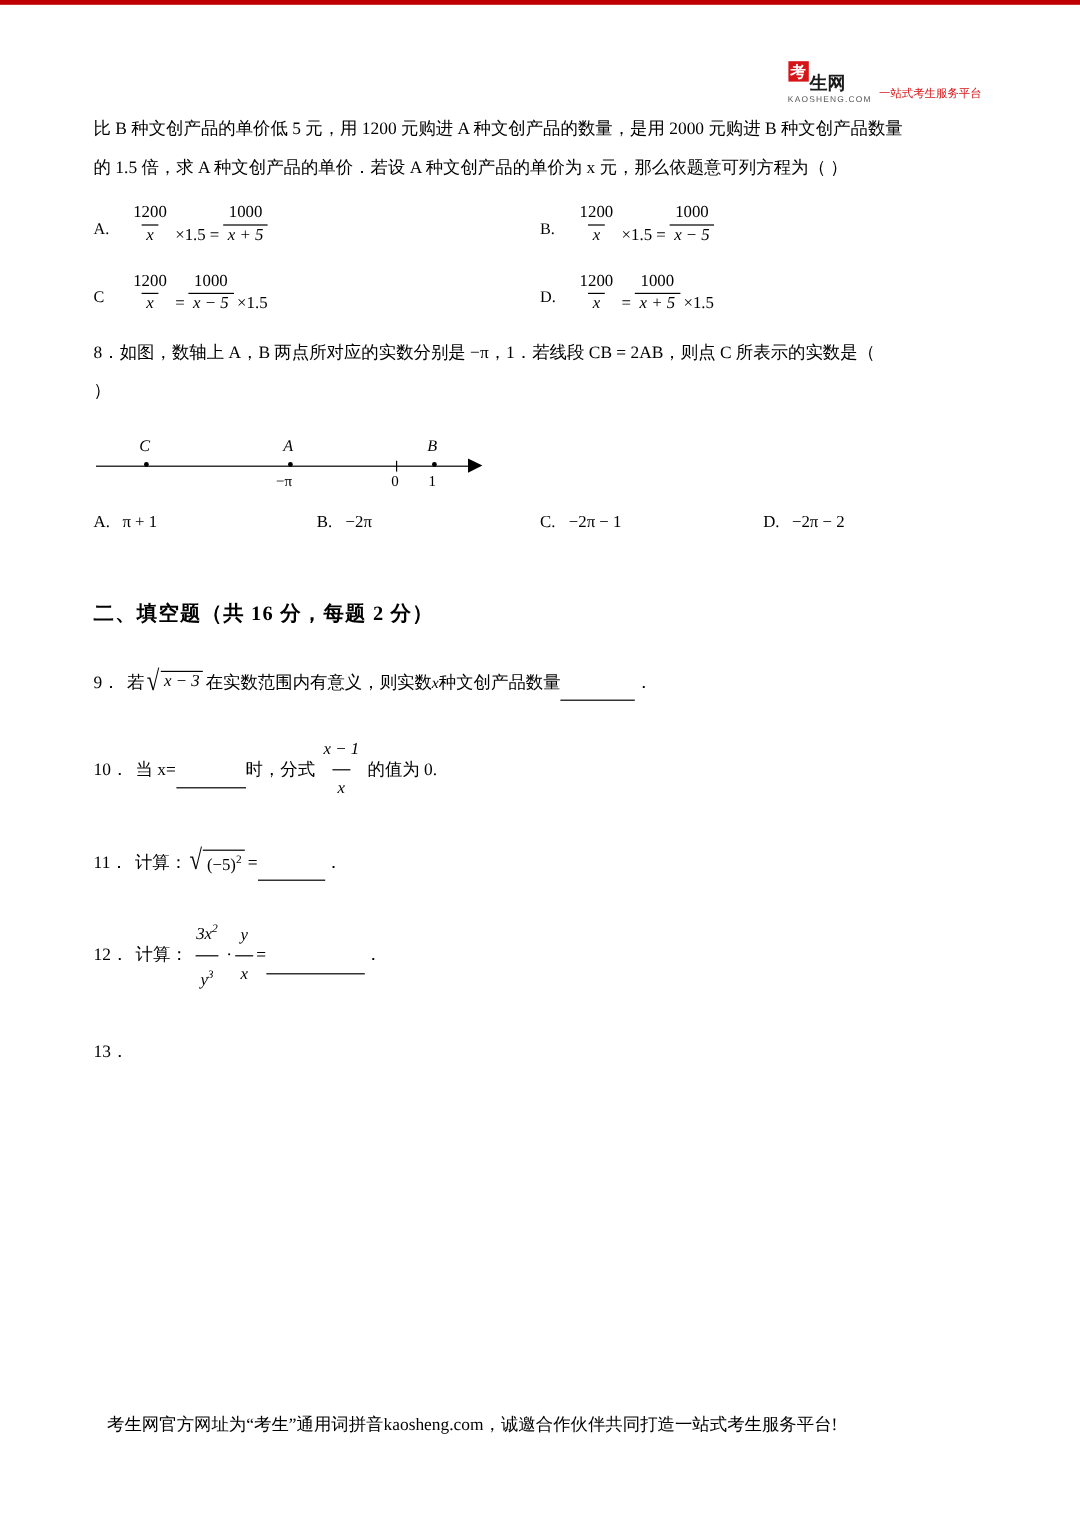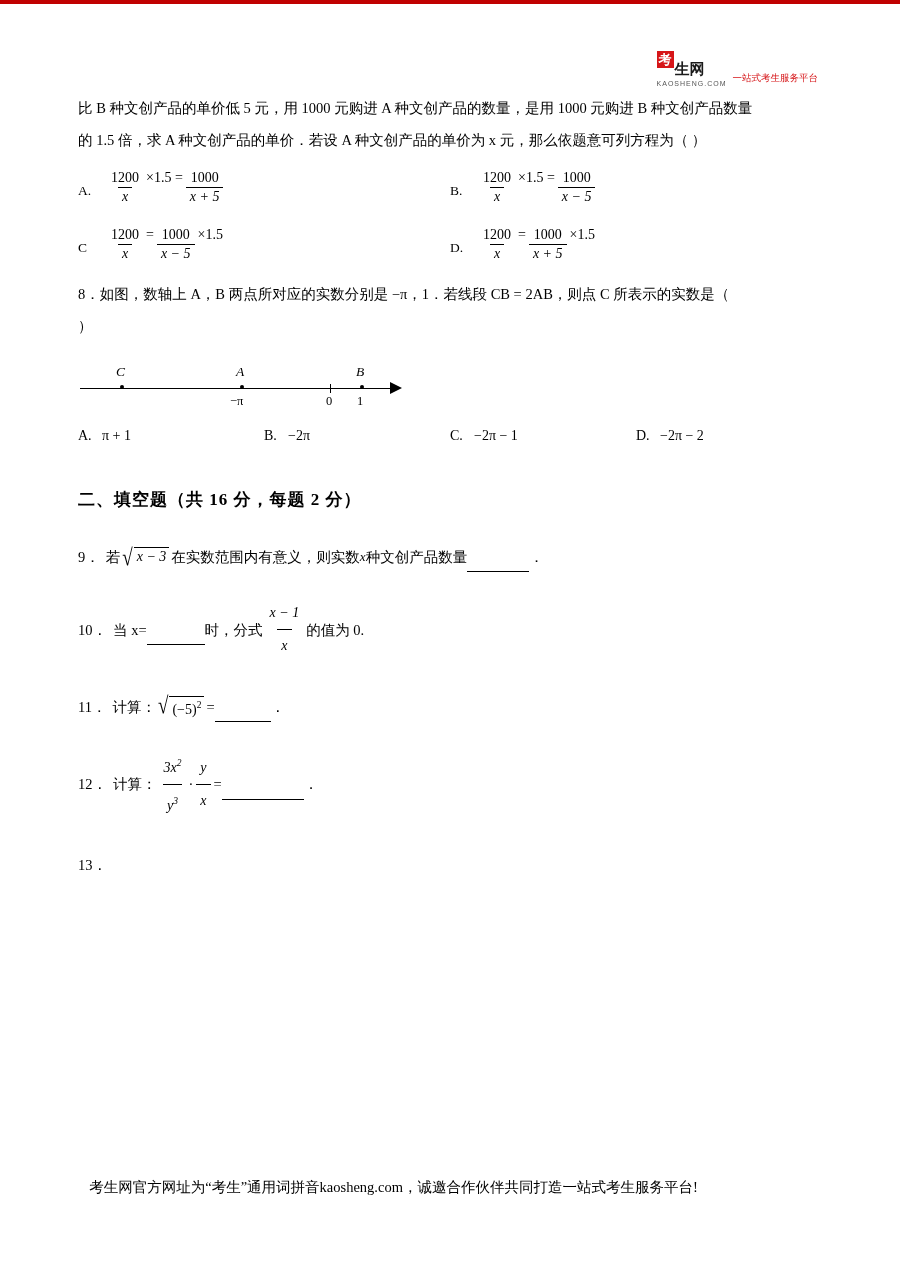--- a/index.html
+++ b/index.html
@@ -132,21 +132,21 @@
     padding: 0 4px 1px 4px;
     font-size: 14px;
   }
   .frac .bot {
     padding: 1px 4px 0 4px;
     border-top: 1px solid #000;
     font-size: 14px;
   }
   .eqline {
     display: inline-flex;
-    align-items: flex-start;
+    align-items: flex-end;
     font-size: 14px;
   }
 
   .qblock {
     font-size: 14.5px;
     line-height: 32px;
     text-align: justify;
   }
 
   
@@ -207,21 +207,21 @@
     font-size: 14px;
   }
   .abcd-row .item {
     width: 25%;
     display: flex;
     align-items: baseline;
   }
   .abcd-row .item .lbl { width: 24px; flex: none; }
 
   .section-title {
-    margin-top: 44px;
+    margin-top: 56px;
     font-size: 17px;
     font-weight: bold;
     font-family: "Liberation Serif", serif;
     letter-spacing: 1px;
   }
 
   .fill-q {
     margin-top: 30px;
     font-size: 14.5px;
     line-height: 30px;
@@ -319,21 +319,21 @@
         <span class="logo-square">考</span>
         <span class="logo-word">生网</span>
       </div>
       <div class="logo-sub">KAOSHENG.COM</div>
     </div>
     <div class="logo-tag">一站式考生服务平台</div>
   </div>
 
   <div class="content">
 
-    <div class="para">比 B 种文创产品的单价低 5 元，用 1000 元购进 A 种文创产品的数量，是用 1000 元购进 B 种文创产品数量</div>
+    <div class="para">比 B 种文创产品的单价低 5 元，用 1200 元购进 A 种文创产品的数量，是用 2000 元购进 B 种文创产品数量</div>
     <div class="para">的 1.5 倍，求 A 种文创产品的单价．若设 A 种文创产品的单价为 x 元，那么依题意可列方程为（      ）</div>
 
     <div class="choices">
       <div class="choice-row">
         <div class="choice">
           <span class="lbl">A.</span>
           <span class="eqline">
             <span class="frac">
               <span class="top">1200</span>
               <span class="bot it">x</span>

